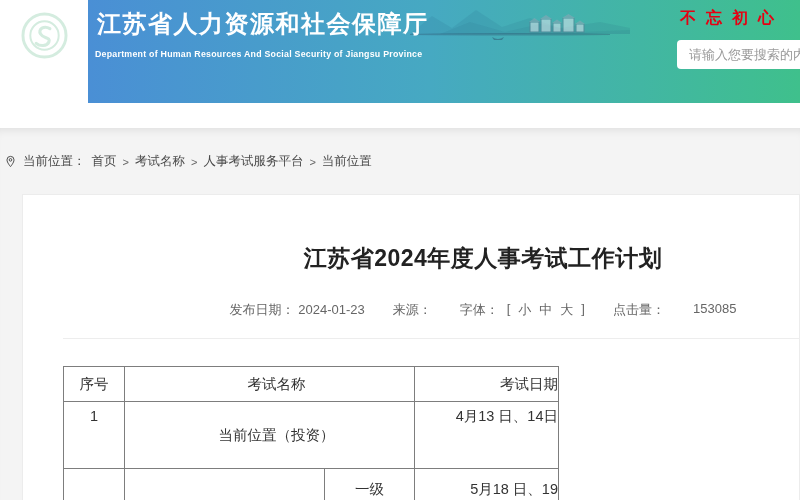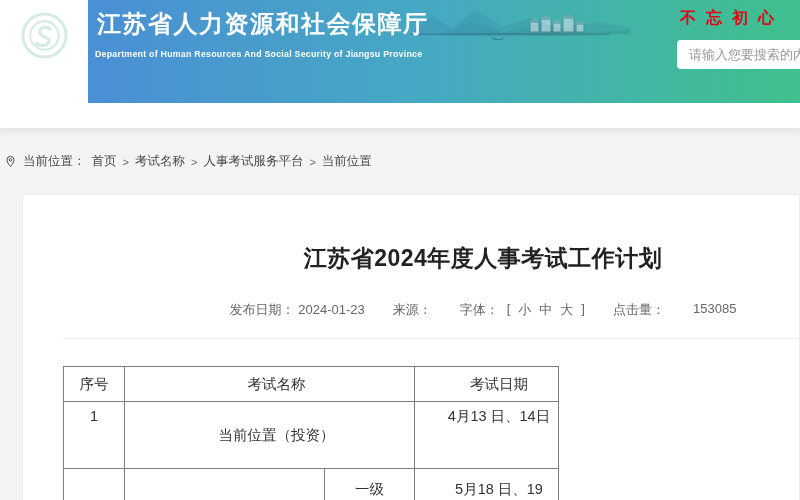--- a/index.html
+++ b/index.html
@@ -46,21 +46,21 @@
   
   .exam-table{position:absolute;left:40px;top:171px;border-collapse:collapse;table-layout:fixed;
     width:495px;font-size:14.5px;color:#333;}
   .exam-table td,.exam-table th{border:1.5px solid #7d7d7d;padding:0;font-weight:normal;
     overflow:hidden;white-space:nowrap;box-sizing:border-box;}
   .h-row{height:35px;}
   .r1{height:67px;}
   .r2{height:60px;}
   .c-center{text-align:center;}
   .c-name{text-align:center;padding-left:14px !important;}
-  .c-date{text-align:center;padding-left:25px !important;margin-left:20px;}
+  .c-date{text-align:right;padding-left:25px !important;margin-left:20px;}
   .v-top{vertical-align:top;}
   .v-mid{vertical-align:middle;}
   .pt6{padding-top:6px !important;}
   .pt5{padding-top:5px !important;}
   .pt11{padding-top:11px !important;}
 </style>
 </head>
 <body>
 
 <div class="topbar">

